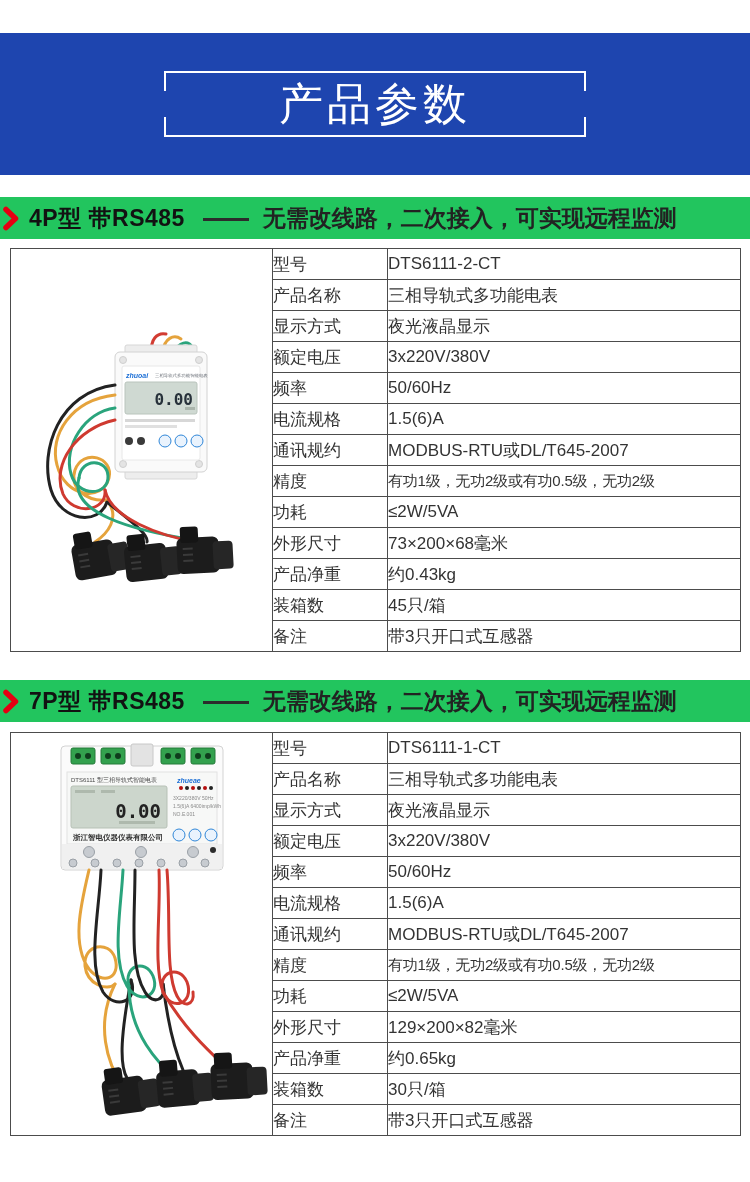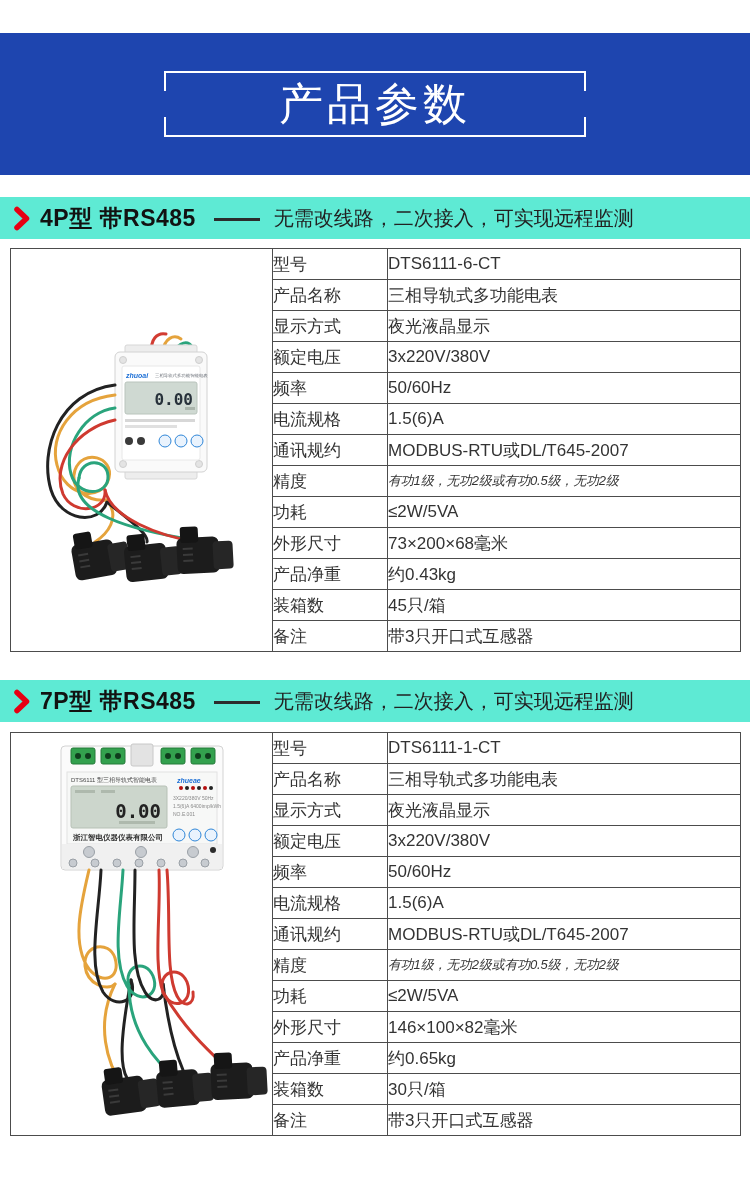--- a/index.html
+++ b/index.html
@@ -9,35 +9,35 @@
   
   .top-gap{height:33px;}
   .banner{height:142px;background:#1e45af;}
   .title-box{position:relative;width:418px;height:62px;border:2px solid #ffffff;
              margin:0 auto;top:38px;display:flex;align-items:center;justify-content:center;}
   .title-box .notch{position:absolute;width:3px;height:26px;background:#1e45af;top:50%;transform:translateY(-50%);}
   .notch-l{left:-3px;} .notch-r{right:-3px;}
   .banner h1{margin:0;color:#ffffff;font-size:44px;font-weight:500;letter-spacing:4px;line-height:1;}
 
   
-  .sec-head{height:42px;background:#5eead4;display:flex;align-items:center;padding-left:13px;box-sizing:border-box;}
+  .sec-head{height:42px;background:#22c55e;display:flex;align-items:center;padding-left:2px;box-sizing:border-box;}
   .sec-head-1{margin:22px 0 9px 0;}
   .sec-head-2{margin:28px 0 10px 0;}
   .chev{width:18px;height:25px;margin-right:9px;flex:0 0 auto;}
   .sec-title{font-size:23px;font-weight:bold;color:#121212;letter-spacing:.5px;white-space:nowrap;}
   .dash{width:46px;height:3px;background:#2c2c2c;margin:2px 14px 0 18px;flex:0 0 auto;}
-  .sec-desc{font-size:20px;color:#222222;white-space:nowrap;}
+  .sec-desc{font-size:23px;color:#222222;white-space:nowrap;font-weight:bold;}
 
   
   table.specs{margin-left:10px;border-collapse:collapse;table-layout:fixed;width:730px;background:#ffffff;}
   table.specs td{border:1px solid #4c4c4c;height:30px;padding:0;font-size:17px;color:#333333;
                  vertical-align:middle;overflow:hidden;white-space:nowrap;}
   td.lbl{padding-left:23px;}
   td.val{padding-left:20px;}
-  table.specs tr:nth-child(8) td.val{font-size:13px;letter-spacing:-.2px;font-style:italic;}
+  table.specs tr:nth-child(8) td.val{font-size:15px;letter-spacing:-.2px;}
   td.photo{padding:0;background:#ffffff;text-decoration:underline;}
   .photo-svg{display:block;}
 
   .lcd-digits{font-family:"DejaVu Sans Mono","Liberation Mono",monospace;}
 </style>
 </head>
 <body>
 
 <div class="page">
 
@@ -128,21 +128,21 @@
               </g>
               <g transform="translate(192,304) rotate(-3)">
                 <rect x="-26" y="-17" width="42" height="36" rx="6" fill="#1c1c1c"></rect>
                 <rect x="10" y="-12" width="20" height="28" rx="4" fill="#262626"></rect>
                 <rect x="-22" y="-28" width="18" height="16" rx="3" fill="#151515"></rect>
                 <path d="M-20,-6 h10 M-20,0 h10 M-20,6 h10" stroke="#3a3a3a" stroke-width="2"></path>
               </g>
             </svg>
           </td>
           <td class="lbl">型号</td>
-          <td class="val">DTS6111-6-CT</td>
+          <td class="val">DTS6111-2-CT</td>
         </tr>
         <tr>
             <td class="lbl">产品名称</td>
             <td class="val">三相导轨式多功能电表</td>
           </tr>
         <tr>
             <td class="lbl">显示方式</td>
             <td class="val">夜光液晶显示</td>
           </tr>
         <tr>
@@ -339,21 +339,21 @@
         <tr>
             <td class="lbl">精度</td>
             <td class="val">有功1级，无功2级或有功0.5级，无功2级</td>
           </tr>
         <tr>
             <td class="lbl">功耗</td>
             <td class="val">≤2W/5VA</td>
           </tr>
         <tr>
             <td class="lbl">外形尺寸</td>
-            <td class="val">146×100×82毫米</td>
+            <td class="val">129×200×82毫米</td>
           </tr>
         <tr>
             <td class="lbl">产品净重</td>
             <td class="val">约0.65kg</td>
           </tr>
         <tr>
             <td class="lbl">装箱数</td>
             <td class="val">30只/箱</td>
           </tr>
         <tr>

